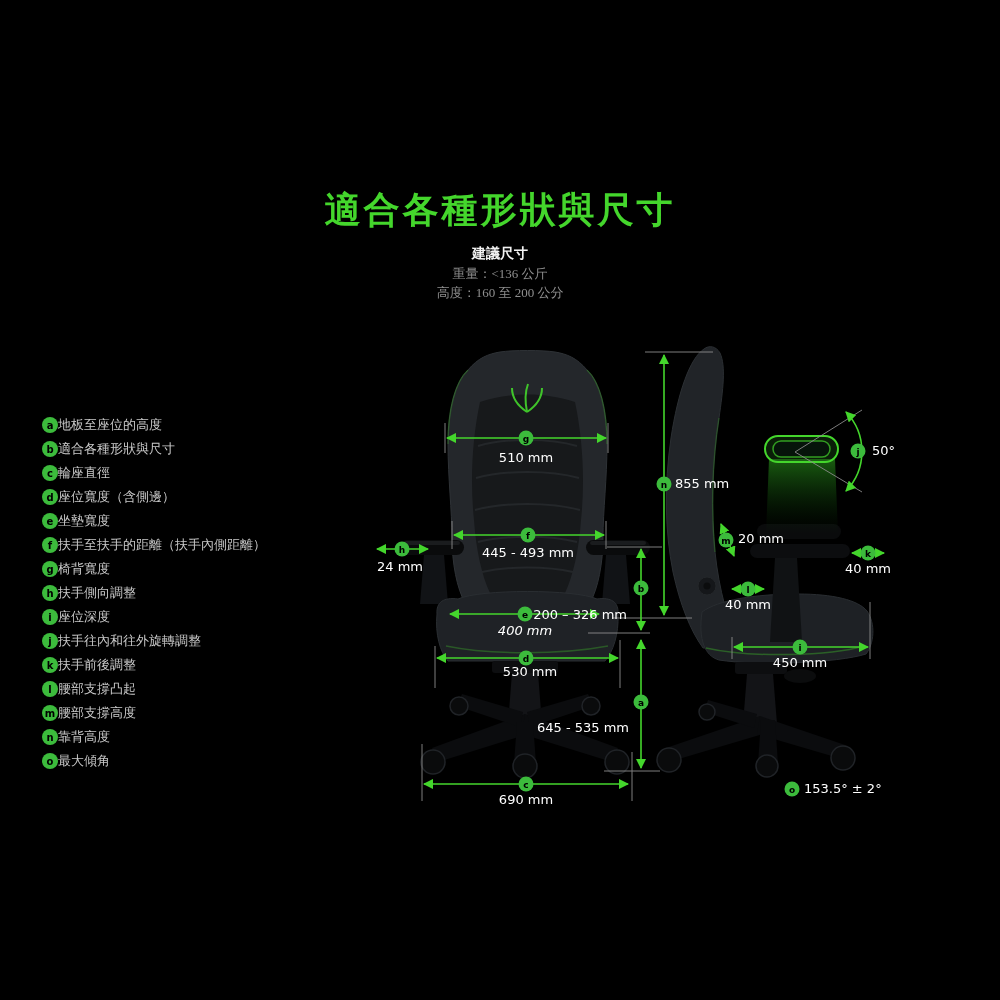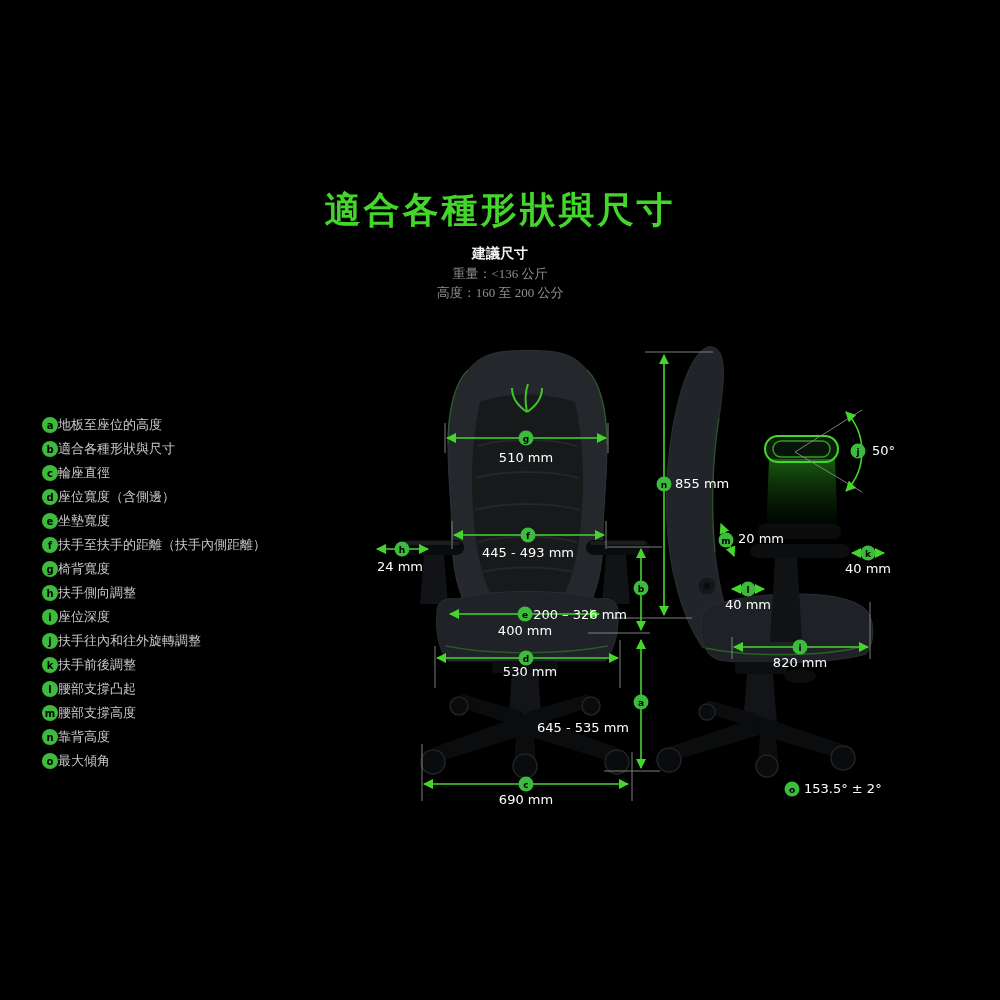--- a/index.html
+++ b/index.html
@@ -240,24 +240,24 @@
   <div class="dim-badge" style="left:726px;top:540px;">m</div>
   <div class="dim-badge" style="left:868px;top:553px;">k</div>
   <div class="dim-badge" style="left:748px;top:589px;">l</div>
   <div class="dim-badge" style="left:800px;top:647px;">i</div>
   <div class="dim-badge" style="left:792px;top:789px;">o</div>
 
   <div class="dim-label ctr" style="left:456px;top:448px;width:140px;">510 mm</div>
   <div class="dim-label ctr" style="left:440px;top:543px;width:176px;">445 - 493 mm</div>
   <div class="dim-label ctr" style="left:342px;top:557px;width:116px;">24 mm</div>
   <div class="dim-label rgt" style="right:373px;top:578px;">200 – 326 mm</div>
-  <div class="dim-label ctr" style="left:455px;top:621px;width:140px;">400 mm</div>
+  <div class="dim-label ctr" style="left:455px;top:621px;width:140px;font-style:italic;">400 mm</div>
   <div class="dim-label ctr" style="left:460px;top:662px;width:140px;">530 mm</div>
   <div class="dim-label rgt" style="right:371px;top:691px;">645 - 535 mm</div>
   <div class="dim-label ctr" style="left:456px;top:790px;width:140px;">690 mm</div>
   <div class="dim-label" style="left:675px;top:474px;">855 mm</div>
   <div class="dim-label" style="left:872px;top:441px;">50°</div>
   <div class="dim-label" style="left:738px;top:529px;">20 mm</div>
   <div class="dim-label ctr" style="left:808px;top:559px;width:120px;">40 mm</div>
   <div class="dim-label ctr" style="left:688px;top:595px;width:120px;">40 mm</div>
-  <div class="dim-label ctr" style="left:730px;top:653px;width:140px;">820 mm</div>
+  <div class="dim-label ctr" style="left:730px;top:653px;width:140px;">450 mm</div>
   <div class="dim-label" style="left:804px;top:779px;">153.5° ± 2°</div>
 </div>
 
 </body></html>

